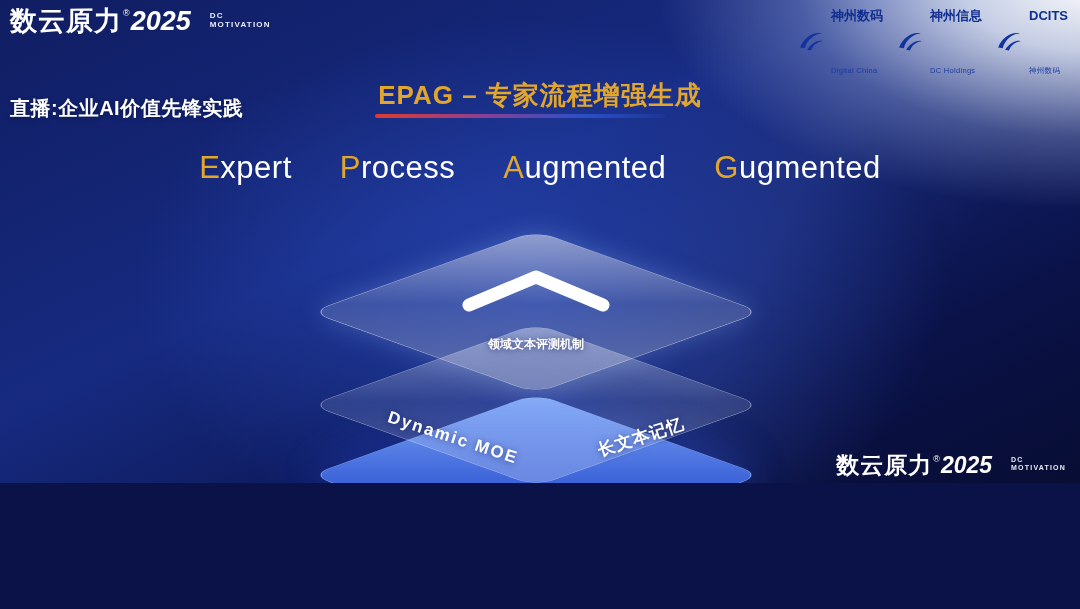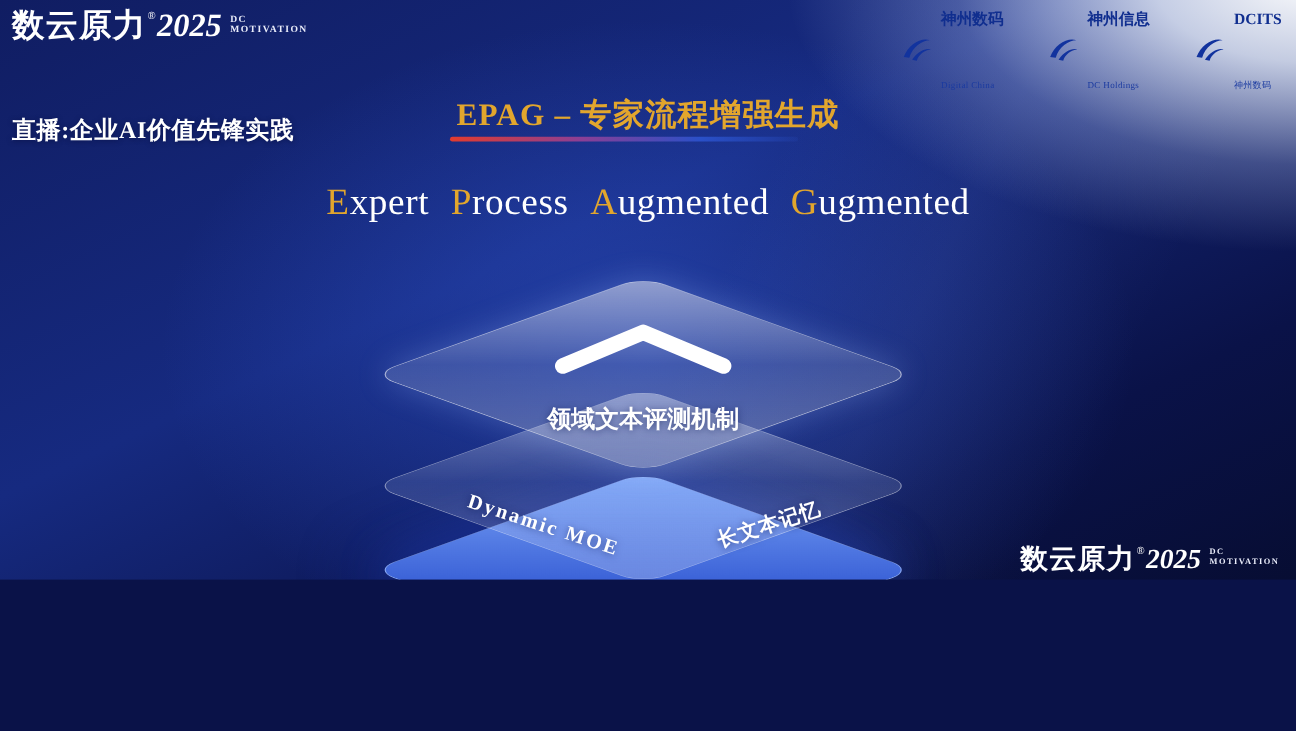--- a/index.html
+++ b/index.html
@@ -9,33 +9,32 @@
     overflow:hidden;
     background:#0a1248;
   }
   .slide {
     position:relative; width:1080px; height:483px; overflow:hidden;
     background:
       radial-gradient(ellipse 640px 330px at 101% -3%, rgba(255,255,255,0.98) 0%, rgba(240,246,255,0.80) 20%, rgba(195,210,248,0.28) 46%, rgba(195,210,248,0) 68%),
       linear-gradient(115deg, rgba(0,0,0,0) 54%, rgba(125,155,255,0.08) 68%, rgba(0,0,0,0) 83%),
       radial-gradient(ellipse 580px 390px at 50% 60%, rgba(52,92,218,0.50) 0%, rgba(52,92,218,0) 70%),
       linear-gradient(155deg, #101d62 0%, #162a80 42%, #0a1248 78%, #070d33 100%);
-    font-family: Liberation Serif, serif;
   }
 
   
   .brand { position:absolute; display:flex; align-items:flex-start; color:#fff; }
   .brand--header { left:10px; top:8px; }
   .brand--footer { right:14px; bottom:6px; }
   .brand-cn { font-weight:bold; font-size:27px; letter-spacing:1px; line-height:1; }
   .brand--footer .brand-cn { font-size:23px; }
   .brand-reg { font-size:9px; vertical-align:top; margin:0 1px; }
   .brand-year { font-weight:bold; font-size:27px; font-style:italic; line-height:1; letter-spacing:0; }
   .brand--footer .brand-year { font-size:23px; }
-  .brand-tag { display:flex; flex-direction:column; margin-left:7px; margin-top:3px;
+  .brand-tag { display:flex; flex-direction:column; margin-left:19px; margin-top:3px;
                font-size:8px; letter-spacing:1.2px; line-height:1.15; color:#e9ecfa; font-weight:bold;justify-content:space-between; }
   .brand--footer .brand-tag { font-size:7px; margin-top:2px; }
 
   
   .live-label {
     position:absolute; left:10px; top:58px;
     color:#ffffff; font-size:20px; font-weight:bold; letter-spacing:0.5px;
     text-shadow:0 1px 4px rgba(5,10,50,0.5);
     margin-top:37px;
   }
@@ -44,25 +43,25 @@
     color:#e2a62d; font-size:26px; font-weight:bold; letter-spacing:1px; white-space:nowrap;margin-top:22px;
   }
   .gradient-line {
     position:absolute; left:375px; top:114px; width:290px; height:4px; border-radius:2px;
     background:linear-gradient(90deg, #e23b2e 0%, #8a3f96 38%, #2a50c8 72%, rgba(42,80,200,0.15) 100%);
   }
   .subtitle {
     position:absolute; left:0; top:150px; width:100%; text-align:center;
     color:#ffffff; font-size:31px; letter-spacing:0.5px; white-space:nowrap;
   }
-  .subtitle .word { display:inline-block; margin:0 9px; }
+  .subtitle .word { display:inline-block; margin:0 24px; }
   .subtitle .cap { color:#e2a62d; }
 
   
-  .partners { position:absolute; top:9px; right:12px; display:flex; gap:36px; z-index:40; }
+  .partners { position:absolute; top:9px; right:12px; display:flex; gap:13px; z-index:40; }
   .partner { display:flex; align-items:center; gap:6px; }
   .partner-icon { width:28px; height:28px; flex:0 0 auto; }
   .partner-icon svg { width:28px; height:28px; display:block; }
   .partner-text { display:flex; flex-direction:column; line-height:1.1; }
   .partner-primary { font-size:13px; font-weight:bold; color:#102e8f; white-space:nowrap; }
   .partner-secondary { font-size:7.5px; color:#1a3aa0; white-space:nowrap; letter-spacing:0.3px;margin-top:44px; }
 
   
   .diamond {
     position:absolute; width:320px; height:320px; border-radius:26px;
@@ -86,21 +85,21 @@
     box-shadow:0 30px 70px rgba(15,32,120,0.95), 0 0 55px rgba(62,100,230,0.45);
   }
 
   .chevron { position:absolute; left:461px; top:268px; z-index:32; }
   .chevron svg { display:block; }
 
   .layer-label {
     position:absolute; color:#ffffff; font-weight:bold; white-space:nowrap;
     text-shadow:0 1px 6px rgba(10,20,80,0.55);
   }
-  .label-top    { left:536px; top:336px; transform:translateX(-50%); font-size:20px; z-index:32; }
+  .label-top    { left:536px; top:336px; transform:translateX(-50%); font-size:12px; z-index:32; }
   .label-dyn    { left:453px; top:438px; transform:translate(-50%,-50%) rotate(18deg);
                   font-size:17px; letter-spacing:2px; z-index:22; }
   .label-long   { left:641px; top:437px; transform:translate(-50%,-50%) rotate(-18deg);
                   font-size:17px; letter-spacing:1px; z-index:22; }
   .label-bottom { left:536px; top:503px; transform:translateX(-50%); font-size:17px; z-index:12; }
 </style>
 </head>
 <body>
 
 <div class="slide">

